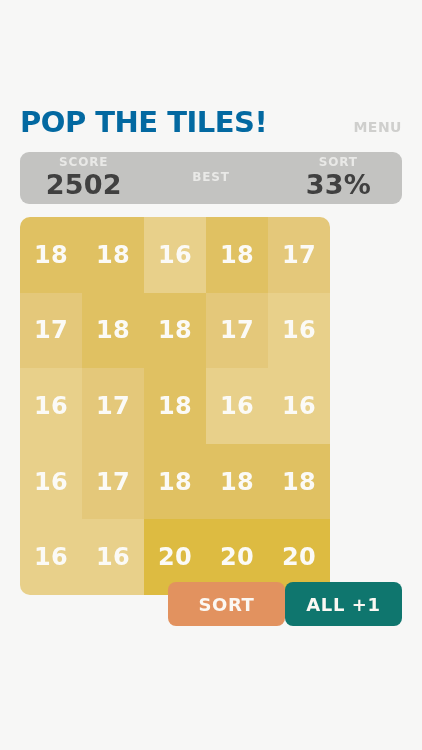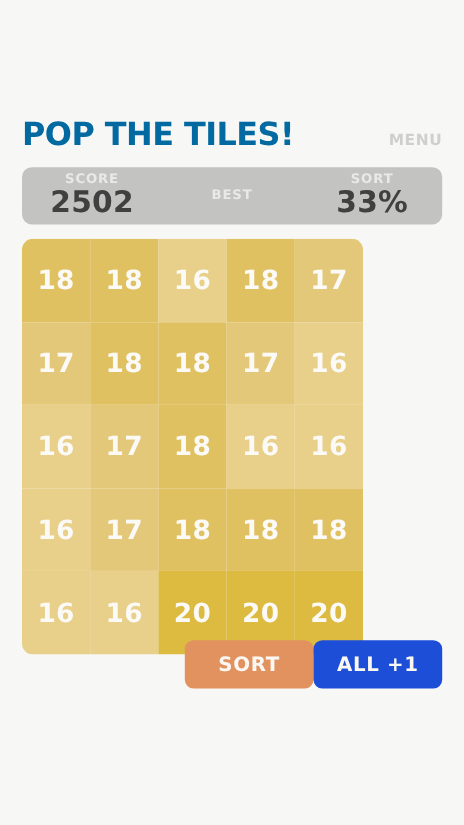--- a/index.html
+++ b/index.html
@@ -119,16 +119,16 @@
       <div class="tile" style="background: rgb(224, 193, 98); color: rgb(251, 250, 246);">18</div>
       <div class="tile" style="background: rgb(232, 208, 138); color: rgb(251, 250, 246);">16</div>
       <div class="tile" style="background: rgb(232, 208, 138); color: rgb(251, 250, 246);">16</div>
       <div class="tile" style="background: rgb(221, 187, 65); color: rgb(251, 250, 246);">20</div>
       <div class="tile" style="background: rgb(221, 187, 65); color: rgb(251, 250, 246);">20</div>
       <div class="tile" style="background: rgb(221, 187, 65); color: rgb(251, 250, 246);">20</div>
     </div>
 
   <div class="buttons">
     <button class="btn" style="background: rgb(226, 146, 95);">SORT</button>
-    <button class="btn" style="background: #1d4ed8;">ALL +1</button>
+    <button class="btn" style="background: #0f766e;">ALL +1</button>
   </div>
 
 </div>
 
 </body></html>

